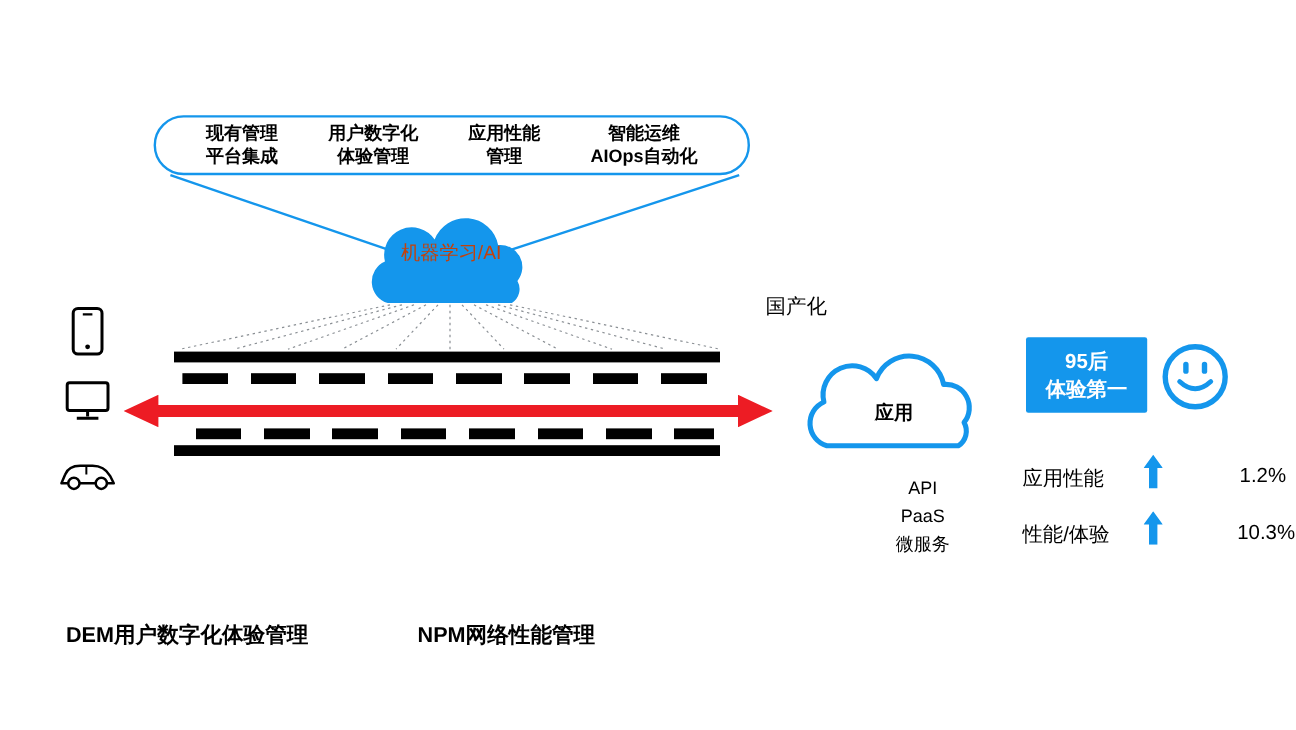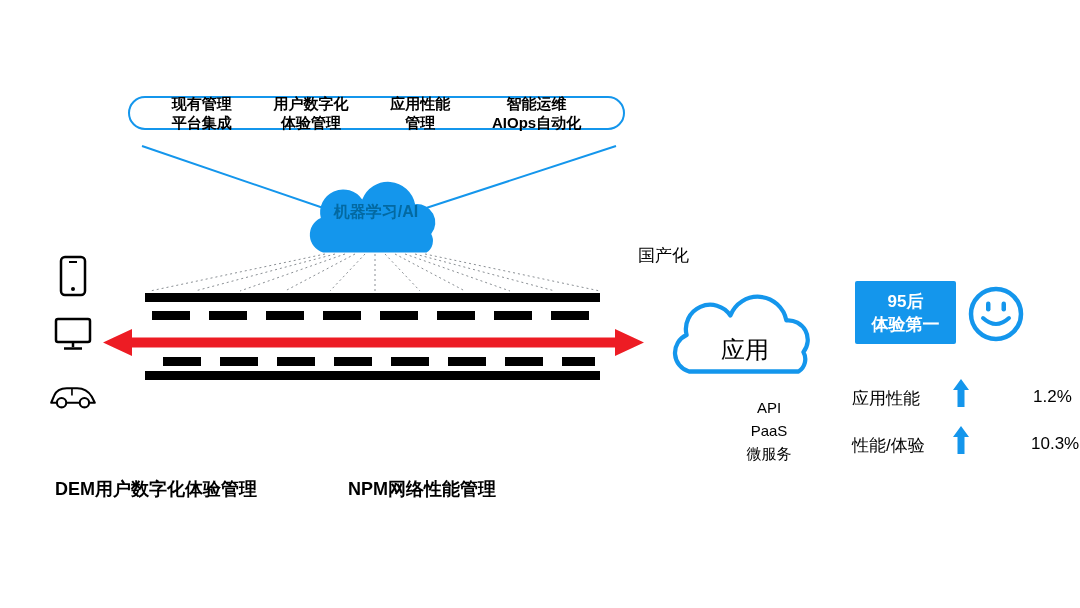--- a/index.html
+++ b/index.html
@@ -1,64 +1,64 @@
 <!DOCTYPE html>
 <html><head>
 <meta charset="utf-8">
 <style>
   html,body { margin:0; padding:0; background:#ffffff; font-family:"Liberation Sans","DejaVu Sans",sans-serif; color:#000; }
   .canvas { position:relative; width:1080px; height:608px; background:#ffffff; overflow:hidden; }
   .abs { position:absolute; }
 
   
-  .pill { left:128px; top:96px; width:497px; height:34px; box-sizing:border-box;
+  .pill { left:128px; top:96px; width:497px; height:50px; box-sizing:border-box;
           border:2.5px solid #1496EC; border-radius:27px; background:#fff;
           display:flex; align-items:center; justify-content:space-evenly; z-index:3; }
   .pill-item { text-align:center; font-size:15px; font-weight:700; line-height:19px; white-space:nowrap; }
 
   
   .ai-cloud-svg { left:306px; top:172px; z-index:4; }
-  .ai-cloud-text { left:300px; top:201px; width:152px; text-align:center; color:#0369a1;
-                   font-weight:700; font-size:16px; line-height:21px; z-index:5; }
+  .ai-cloud-text { left:300px; top:201px; width:152px; text-align:center; color:#c2410c;
+                   font-weight:400; font-size:16px; line-height:21px; z-index:5; }
 
   
   .road-bar { height:9px; background:#000; }
   .bar-top { left:145px; top:293px; width:455px; }
   .bar-bottom { left:145px; top:371px; width:455px; }
   .dash-row { height:9px; background-image:repeating-linear-gradient(to right,#000 0px,#000 38px,transparent 38px,transparent 57px); }
   .dash-1 { left:152px; top:311px; width:448px; }
   .dash-2 { left:163px; top:357px; width:432px; }
   .red-arrow-svg { left:103px; top:329px; z-index:2; }
 
   
   .icon-phone { left:59px; top:255px; }
   .icon-monitor { left:54px; top:317px; }
   .icon-car { left:49px; top:383px; }
 
   
   .loc-label { left:638px; top:244px; font-size:17px; }
   .app-cloud-svg { left:672px; top:284px; z-index:2; }
-  .app-cloud-title { left:672px; top:334px; width:146px; text-align:center; font-size:24px; font-weight:400; z-index:3; }
+  .app-cloud-title { left:672px; top:334px; width:146px; text-align:center; font-size:16px; font-weight:700; z-index:3; }
   .app-stack { left:696px; top:396px; width:146px; text-align:center; font-size:15px; line-height:23px; }
 
   .badge { left:855px; top:281px; width:101px; height:63px; background:#1496EC; color:#fff;
            display:flex; flex-direction:column; align-items:center; justify-content:center;
            font-weight:700; font-size:17px; line-height:23px; border-radius:2px; }
   .smiley-svg { left:966px; top:284px; }
 
   .metric-label { font-size:17px; white-space:nowrap; }
   .metric-value { font-size:17px; white-space:nowrap;margin-left:43px; }
   .m1-label { left:852px; top:387px; }
   .m1-arrow { left:953px; top:379px; }
   .m1-value { left:990px; top:387px; }
   .m2-label { left:852px; top:434px; }
   .m2-arrow { left:953px; top:426px; }
   .m2-value { left:988px; top:434px; }
 
-  .bottom-label { font-size:18px; font-weight:700; white-space:nowrap; }
+  .bottom-label { font-size:18px; font-weight:700; white-space:nowrap;margin-top:40px; }
   .bl-1 { left:55px; top:477px; }
   .bl-2 { left:348px; top:477px; }
   .bl-3 { left:598px; top:477px; }
 
   svg { display:block; }
 </style>
 </head>
 <body>
 
 <div class="canvas">

